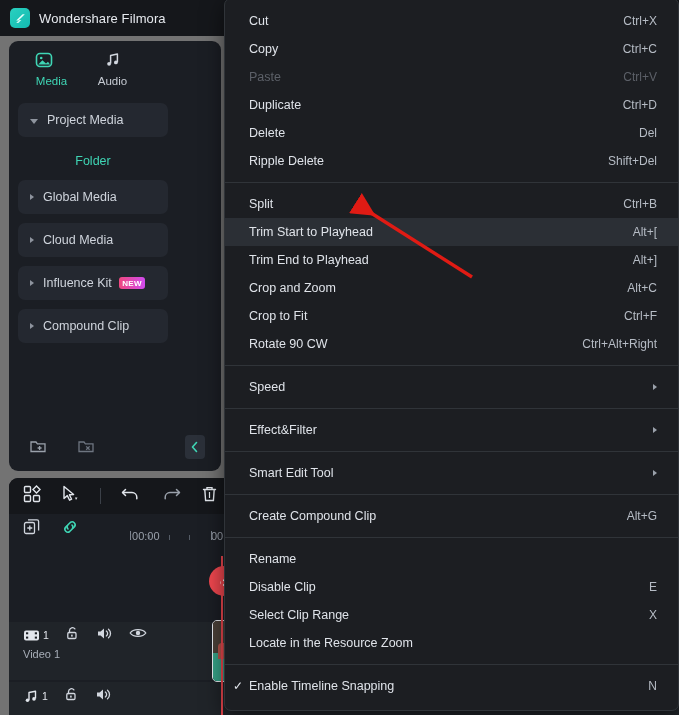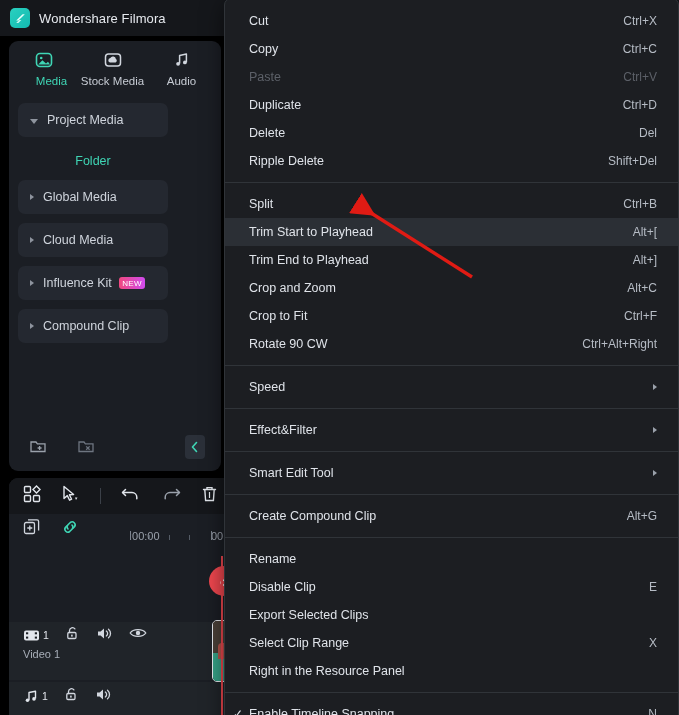--- a/index.html
+++ b/index.html
@@ -3,21 +3,21 @@
 <meta charset="utf-8">
 <title>Filmora Context Menu</title>
 <style>
   * { box-sizing: border-box; margin: 0; padding: 0; }
   html, body {
     width: 679px; height: 715px;
     background: #15171b;
     font-family: "Liberation Sans", sans-serif;
     overflow: hidden;
   }
-  #app { position: relative; width: 677px; height: 715px; background: #000000; }
+  #app { position: relative; width: 677px; height: 715px; background: #737373; }
 
   
   .titlebar {
     position: absolute; left: 0; top: 0; width: 679px; height: 36px;
     background: #15171b; display: flex; align-items: center; padding-left: 10px;
   }
   .logo {
     width: 20px; height: 20px; border-radius: 5px;
     background: linear-gradient(135deg,#2ad1c0 0%,#13b9b0 100%);
     display: flex; align-items: center; justify-content: center;
@@ -58,21 +58,21 @@
     border-top: 3.5px solid transparent; border-bottom: 3.5px solid transparent;
     margin-right: 9px; flex: 0 0 auto;
   }
   .folder-item.open .tri {
     border-left: 4px solid transparent; border-right: 4px solid transparent;
     border-top: 5px solid #8e949e; border-bottom: 0;
     margin-top: 2px;
   }
   .folder-item .nm { font-size: 12.5px; color: #cfd4dc; white-space: nowrap; text-align: center; }
   .badge-new {
-    margin-left: 7px; font-size: 8px; font-weight: normal; color: #fff;
+    margin-left: 7px; font-size: 8px; font-weight: bold; color: #fff;
     background: linear-gradient(90deg,#f0487f,#d14bef);
     border-radius: 3px; padding: 1.5px 3.5px; letter-spacing: .3px;
   }
   .folder-label {
     text-align: center; color: #3fd6b5; font-size: 12.5px;
     height: 30px; line-height: 30px; margin-bottom: 4px;
   }
   .panel-bottom {
     position: absolute; left: 0; bottom: 10px; width: 212px; height: 26px;
     display: flex; align-items: center; padding-left: 20px; gap: 30px;
@@ -229,29 +229,20 @@
         <div class="ico">
           <svg width="20" height="20" viewBox="0 0 20 20">
             <rect x="2.5" y="3.5" width="15" height="13" rx="3.5" fill="none" stroke="#3fd6b5" stroke-width="1.6"></rect>
             <circle cx="7.2" cy="8" r="1.3" fill="#3fd6b5"></circle>
             <path d="M4.2 14.5 L8.4 10.3 L12 13.6 L14 11.8 L16 14.5 Z" fill="#3fd6b5"></path>
           </svg>
         </div>
         <div class="lbl">Media</div>
       </div>
 
-      <div class="tab">
-        <div class="ico">
-          <svg width="20" height="20" viewBox="0 0 20 20">
-            <rect x="2.5" y="4" width="15" height="12" rx="3" fill="none" stroke="#d1d6de" stroke-width="1.5"></rect>
-            <path d="M7 12.5 a2.3 2.3 0 0 1 .3-4.5 a3 3 0 0 1 5.6 1 a2 2 0 0 1 -.3 3.5 Z" fill="#d1d6de"></path>
-          </svg>
-        </div>
-        <div class="lbl">Stock Media</div>
-      </div>
 
       <div class="tab">
         <div class="ico">
           <svg width="20" height="20" viewBox="0 0 20 20">
             <path d="M7.6 13.6 V5.4 L14.4 4 V12.2" fill="none" stroke="#d1d6de" stroke-width="1.5" stroke-linejoin="round"></path>
             <circle cx="6.1" cy="13.8" r="1.9" fill="#d1d6de"></circle>
             <circle cx="12.9" cy="12.4" r="1.9" fill="#d1d6de"></circle>
           </svg>
         </div>
         <div class="lbl">Audio</div>
@@ -561,29 +552,25 @@
     <div>
       <div class="mi">
         <span class="mlabel">Rename</span>
         <span class="maccel"></span>
       </div>
       <div class="mi">
         <span class="mlabel">Disable Clip</span>
         <span class="maccel">E</span>
       </div>
       <div class="mi">
-        <span class="mlabel">Export Selected Clips</span>
-        <span class="maccel"></span>
-      </div>
-      <div class="mi">
         <span class="mlabel">Select Clip Range</span>
         <span class="maccel">X</span>
       </div>
       <div class="mi">
-        <span class="mlabel">Right in the Resource Panel</span>
+        <span class="mlabel">Locate in the Resource Zoom</span>
         <span class="maccel"></span>
       </div>
     </div>
 
     <div class="msep"></div>
 
     <div>
       <div class="mi">
         <span class="check">✓</span>
         <span class="mlabel">Enable Timeline Snapping</span>

